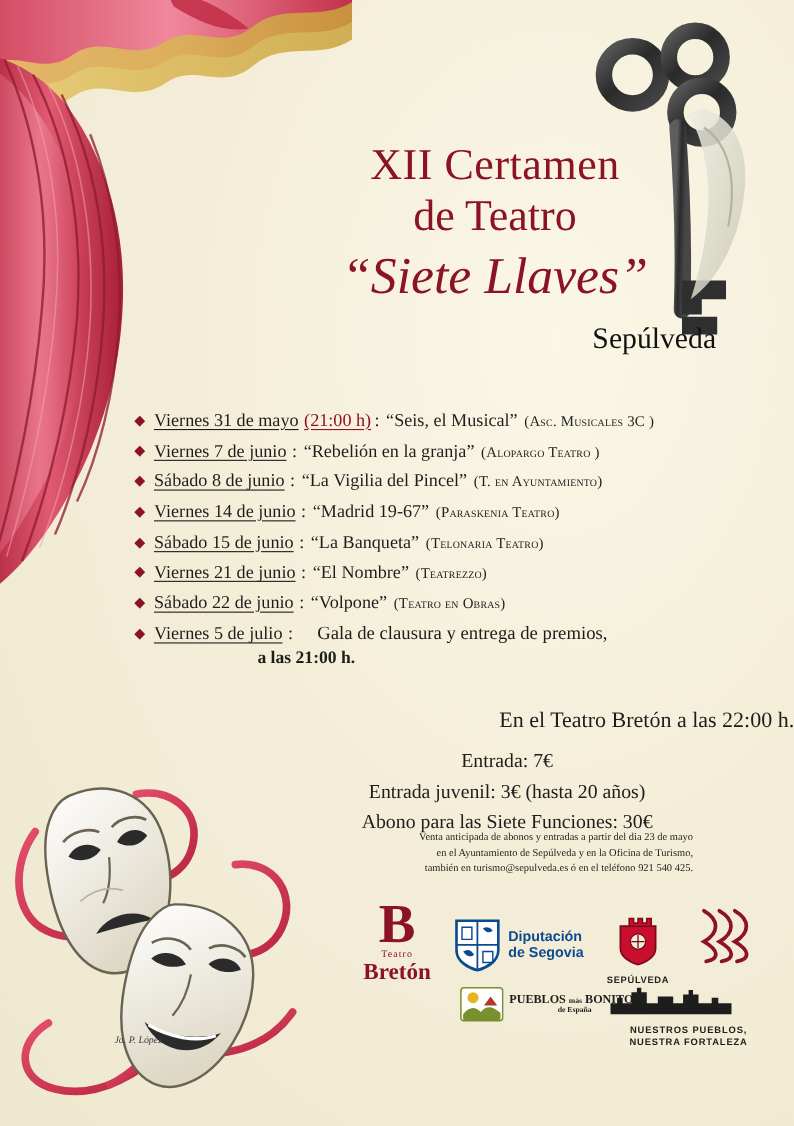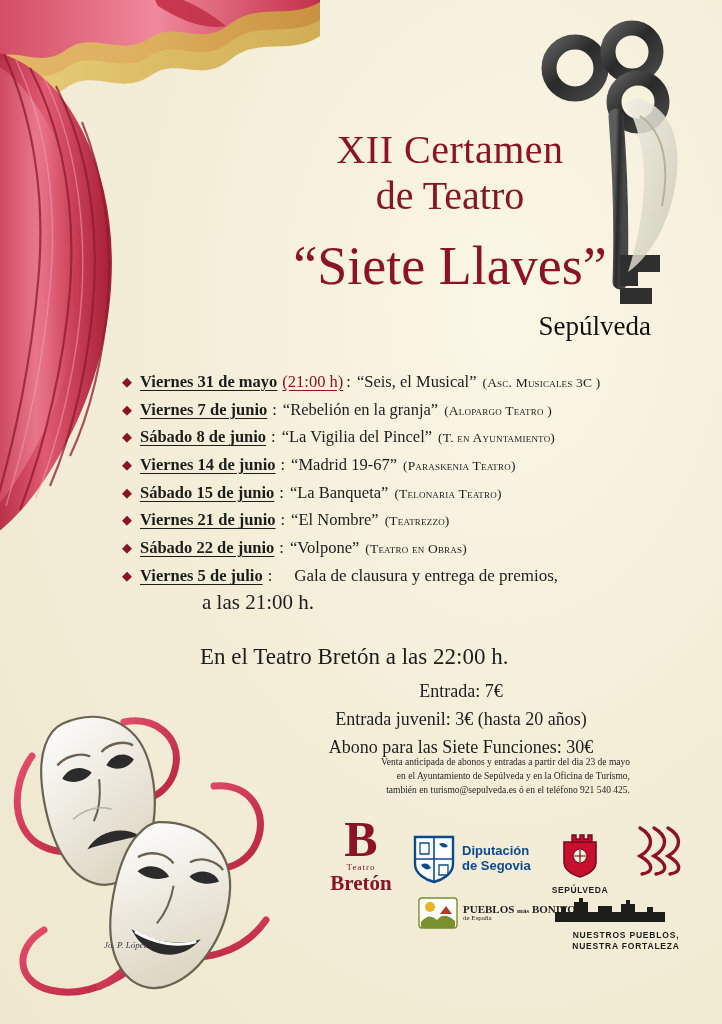--- a/index.html
+++ b/index.html
@@ -70,24 +70,25 @@
     line-height: 1.08;
     white-space: nowrap;
   }
   .title-line2 {
     font-size: 40px;
     color: #8c1225;
     line-height: 1.15;
     margin-top: 2px;
   }
   .title-line3 {
-    font-size: 54px;
+    font-size: 47px;
     color: #8c1225;
     line-height: 1.2;
-    margin-top: 15px;
+    margin-top: 4px;
+    font-style: italic;
   }
   .title-town {
     margin-top: 12px;
     font-size: 27px;
     color: #111;
     text-align: right;
     padding-right: 34px;
   }
 
   
@@ -109,21 +110,20 @@
     font-size: 13px;
     margin-right: 8px;
     flex: 0 0 auto;
     transform: translateY(-1px);
   }
   .prog-date {
     text-decoration: underline;
     text-underline-offset: 3px;
     white-space: nowrap;
     margin-right: 5px;
-    font-weight: bold;
   }
   .prog-time {
     color: #8c1225;
     text-decoration: underline;
     text-underline-offset: 3px;
     white-space: nowrap;
     margin-right: 3px;
   }
   .prog-colon { margin-right: 6px; }
   .prog-title {
@@ -134,34 +134,35 @@
     font-size: 13.5px;
     font-variant: small-caps;
     letter-spacing: 0.2px;
     white-space: nowrap;
   }
   .prog-row.gala .gala-text {
     margin-left: 16px;
     font-size: 17px;
   }
   .gala-second {
-    margin: -4px 0 8px 80px;
-    font-size: 21px;
+    margin: -4px 0 8px 112px;
+    font-size: 16px;
+    font-weight: bold;
   }
 
   
   .venue {
     position: absolute;
     left: 0;
     top: 644px;
     width: 722px;
     padding-left: 200px;
     box-sizing: border-box;
-    text-align: left;
-    font-size: 23px;
+    text-align: right;
+    font-size: 20px;
   }
   .prices {
     position: absolute;
     left: 0;
     top: 676px;
     width: 722px;
     padding-left: 200px;
     box-sizing: border-box;
     text-align: center;
     font-size: 18px;
@@ -255,22 +256,23 @@
   }
   .logo-pueblos .pb-text {
     font-family: "Liberation Serif", serif;
     font-size: 11px;
     font-weight: 700;
     line-height: 1.0;
     color: #1d1d1b;
   }
   .logo-pueblos .pb-text .small {
     font-size: 7px;
-    font-weight: 400;
+    font-weight: 700;
     display: block;
+    text-align: center;
   }
 
   .logo-knot {
     position: absolute;
     left: 330px;
     top: 10px;
     width: 60px;
     height: 56px;
     color: #8c1225;
   }

